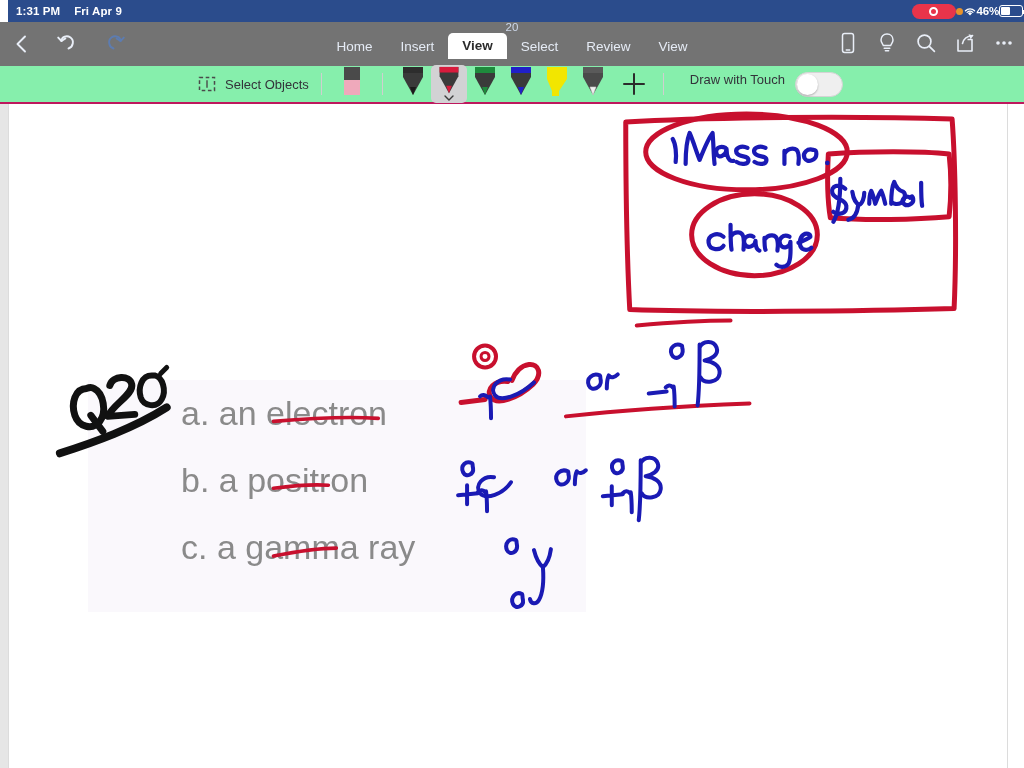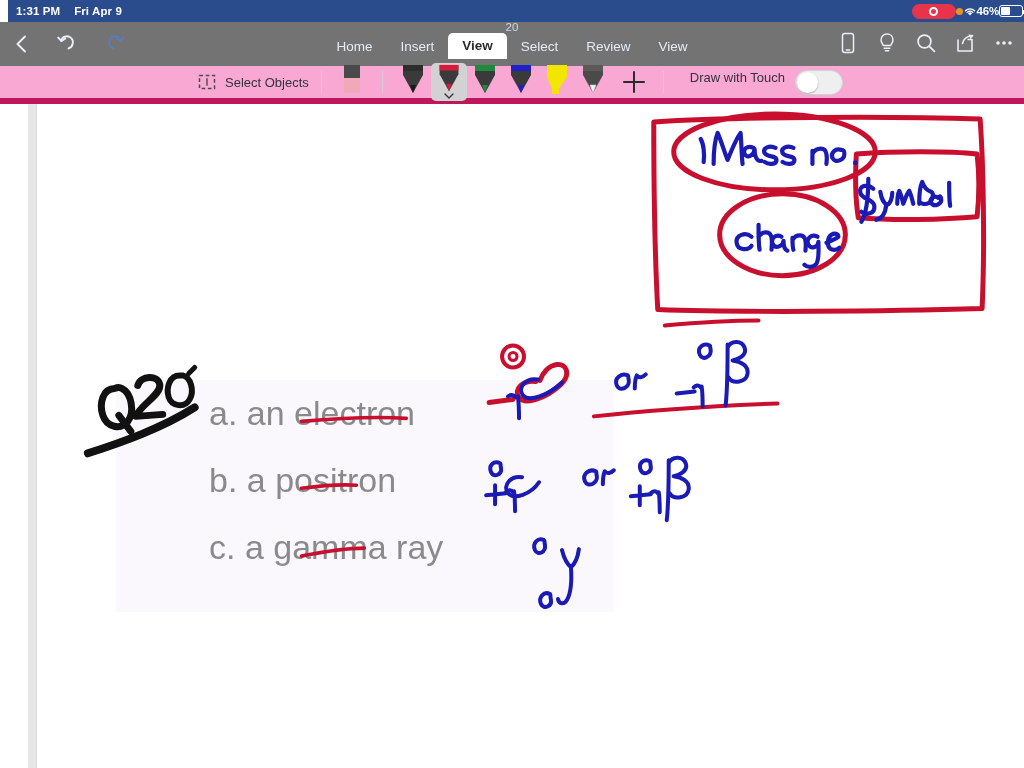--- a/index.html
+++ b/index.html
@@ -69,21 +69,21 @@
     border-radius: 5px 5px 0 0; padding: 5px 14px 6px 14px;
   }
   .hdr-right {
     position: absolute; right: 8px; top: 9px; display: flex; align-items: center; gap: 15px;
   }
   .hdr-icon { width: 24px; height: 24px; display: flex; align-items: center; justify-content: center; cursor: pointer; }
 
   
   .toolbar {
     position: absolute; top: 66px; left: 0; width: 1024px; height: 38px;
-    background: #f9a8d4; border-bottom: 6px solid #be185d;
+    background: #86efac; border-bottom: 2px solid #be185d;
     display: flex; align-items: center;
   }
   .select-objects {
     display: flex; align-items: center; gap: 9px; margin-left: 198px; cursor: pointer;
   }
   .so-label { font-size: 13px; color: #33333a; }
   .tb-divider { width: 1px; height: 22px; background: #cfcfcf; margin: 0 12px; }
   .pens { display: flex; align-items: flex-end; height: 38px; }
   .pen-slot {
     width: 36px; height: 38px; position: relative; cursor: pointer;
@@ -109,21 +109,20 @@
   .toggle-knob {
     position: absolute; top: 1px; left: 1px; width: 21px; height: 21px;
     background: #ffffff; border-radius: 50%;
     box-shadow: 0 1px 2px rgba(0,0,0,0.28);
   }
 
   
   .canvas-area {
     position: absolute; top: 104px; left: 0; width: 952px; height: 664px;
     background: #e6e6e6;
-    margin-left: 28px;
   }
   .page {
     position: absolute; top: 0; left: 8px; width: 1000px; height: 664px;
     background: #ffffff; border-left: 1px solid #dcdcdc; border-right: 1px solid #dcdcdc;
   }
   .ink-layer { position: absolute; inset: 0; }
 
   
   .snippet {
     position: absolute; left: 79px; top: 276px; width: 498px; height: 232px;

